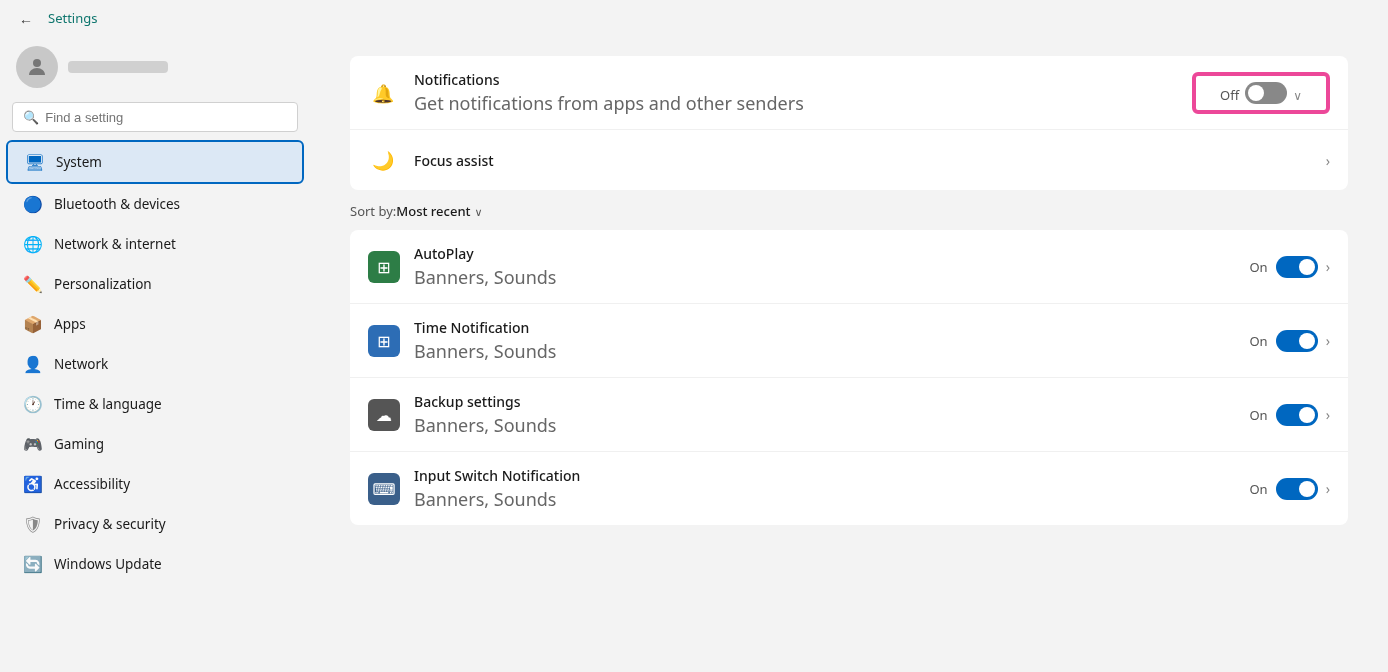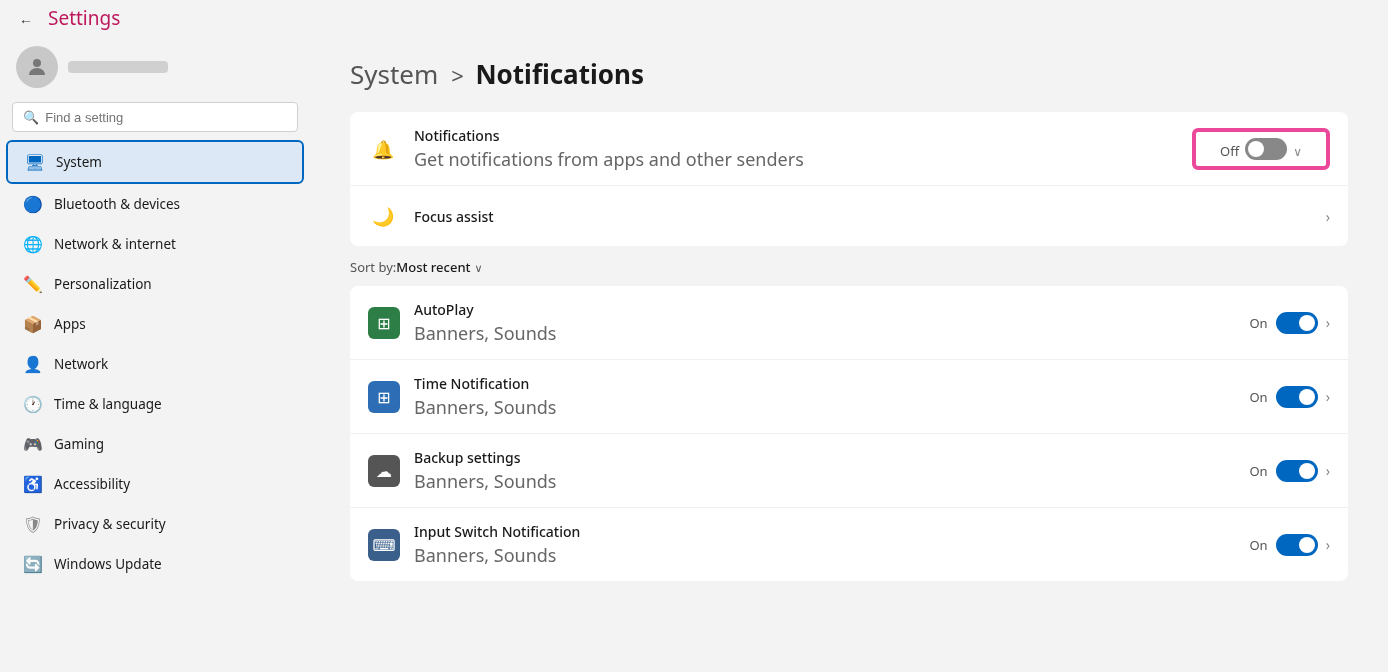--- a/index.html
+++ b/index.html
@@ -23,22 +23,22 @@
     }
     .titlebar-back {
       width: 28px; height: 28px;
       border-radius: 50%;
       display: flex; align-items: center; justify-content: center;
       cursor: pointer;
       font-size: 14px;
       color: #333;
     }
     .titlebar-title {
-      font-size: 19px;
-      color: #be185d;
+      font-size: 13px;
+      color: #0f766e;
     }
     .main-layout {
       display: flex;
       flex: 1;
       overflow: hidden;
     }
     .sidebar {
       width: 310px;
       background: #f3f3f3;
       display: flex;
@@ -297,25 +297,20 @@
   </div>
         <div class="sidebar-item">
     <span class="icon" style="color:#0067c0">🔄</span>
     <span>Windows Update</span>
   </div>
       </div>
   </div>
 
   <div class="content">
 
-    <div class="page-header">
-      <span class="breadcrumb-system">System</span>
-      <span class="separator"> &gt; </span>
-      <span class="breadcrumb-current">Notifications</span>
-    </div>
 
     <div class="settings-card">
 
       <div class="settings-row">
         <div class="row-icon">🔔</div>
         <div class="row-text">
           <div class="row-title">Notifications</div>
           <div class="row-subtitle">Get notifications from apps and other senders</div>
         </div>
         <div class="row-right">

